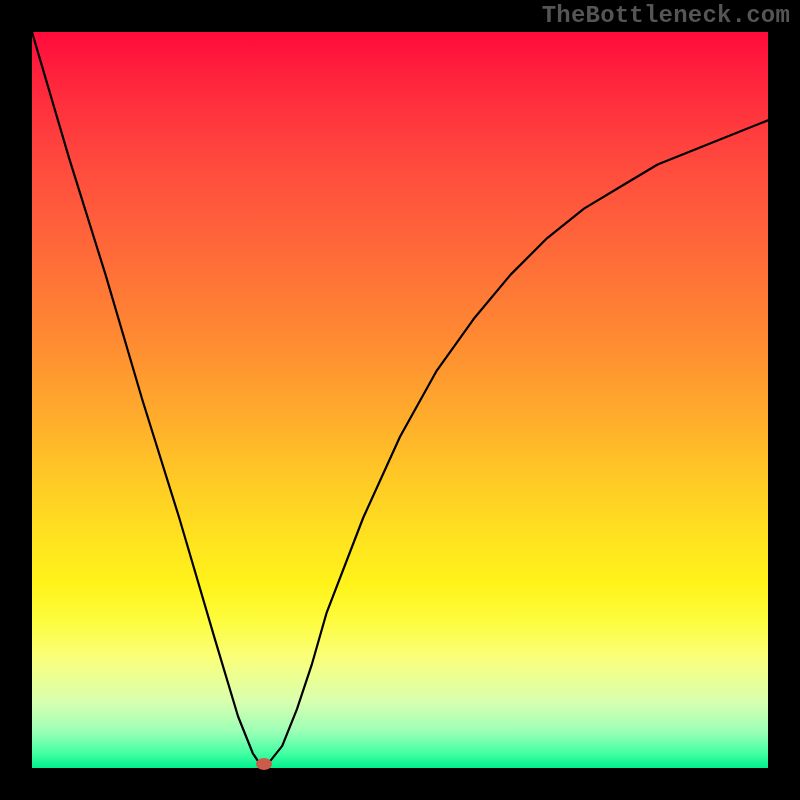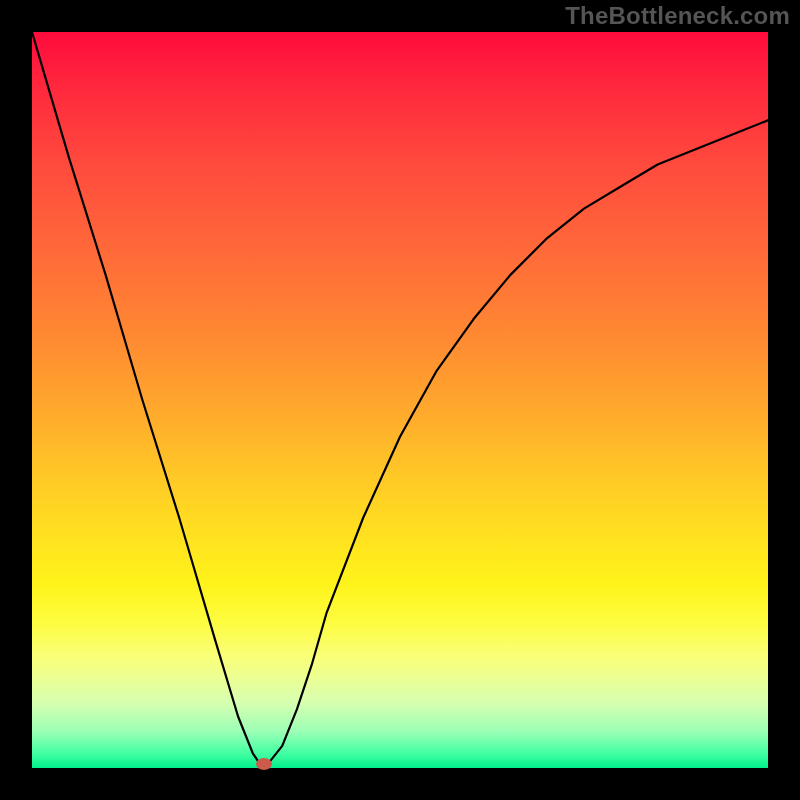--- a/index.html
+++ b/index.html
@@ -18,20 +18,21 @@
     background: #000;
   }
   .watermark {
     position: absolute;
     top: 2px;
     right: 10px;
     color: #555;
     font-size: 24px;
     font-weight: 600;
     letter-spacing: 0.2px;
+    font-family: Liberation Mono, monospace;
     
   }
   .plot-area {
     position: absolute;
     left: 32px;
     top: 32px;
     width: 736px;   
     height: 736px;
     
     background: linear-gradient(

